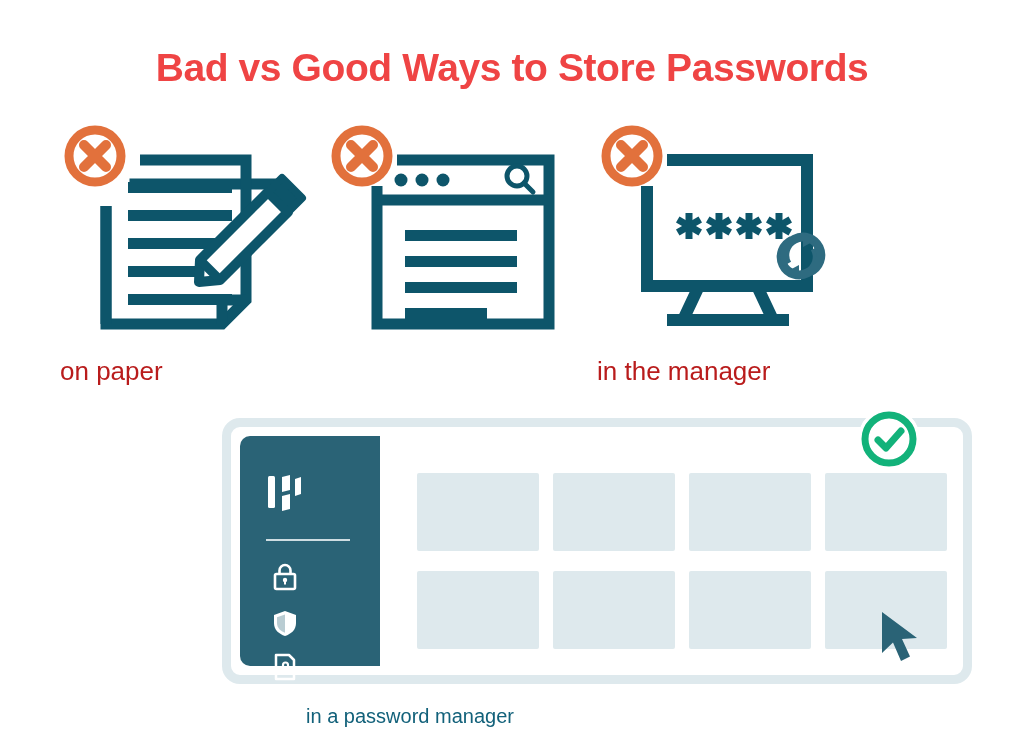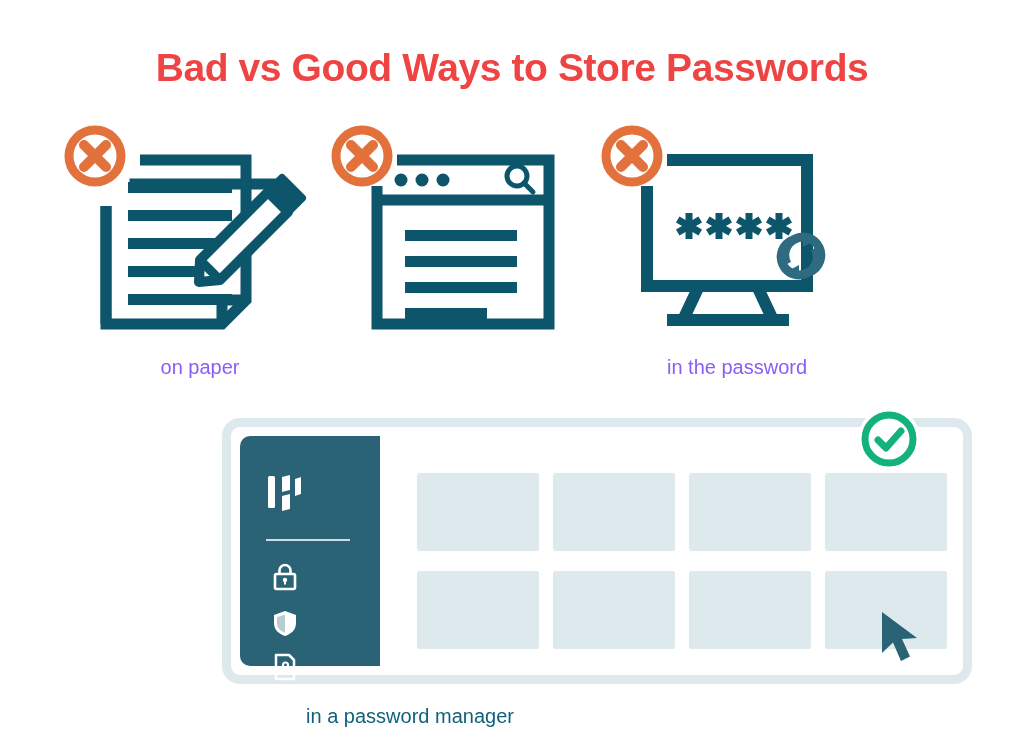--- a/index.html
+++ b/index.html
@@ -65,24 +65,24 @@
     position: absolute;
     left: 0;
     top: 0;
   }
 
   .bad-label {
     position: absolute;
     top: 236px;
     left: 0;
     width: 280px;
-    text-align: center;
-    font-size: 20px;
+    text-align: left;
+    font-size: 26px;
     font-weight: normal;
-    color: #8b5cf6;
+    color: #b91c1c;
   }
 
   
   .pm-wrap {
     position: absolute;
     left: 222px;
     top: 408px;
     width: 760px;
     height: 282px;
   }
@@ -289,21 +289,21 @@
             <path d="M20 -5 L33 2 L20 9 Z" fill="#2E6B80"></path>
             <path d="M16 41 L3 34 L16 27 Z" fill="#2E6B80"></path>
           </g>
 
           <g>
             <circle cx="35" cy="36" r="26" stroke="#E2713C" stroke-width="9" fill="#ffffff"></circle>
             <path d="M24 25 L46 47 M46 25 L24 47" stroke="#E2713C" stroke-width="10" stroke-linecap="round"></path>
           </g>
         </svg>
       </div>
-      <div class="bad-label">in the password</div>
+      <div class="bad-label">in the manager</div>
     </div>
 
   </div>
 
   <div class="pm-wrap">
 
     <div class="pm-window">
 
       <div class="pm-sidebar">
 

